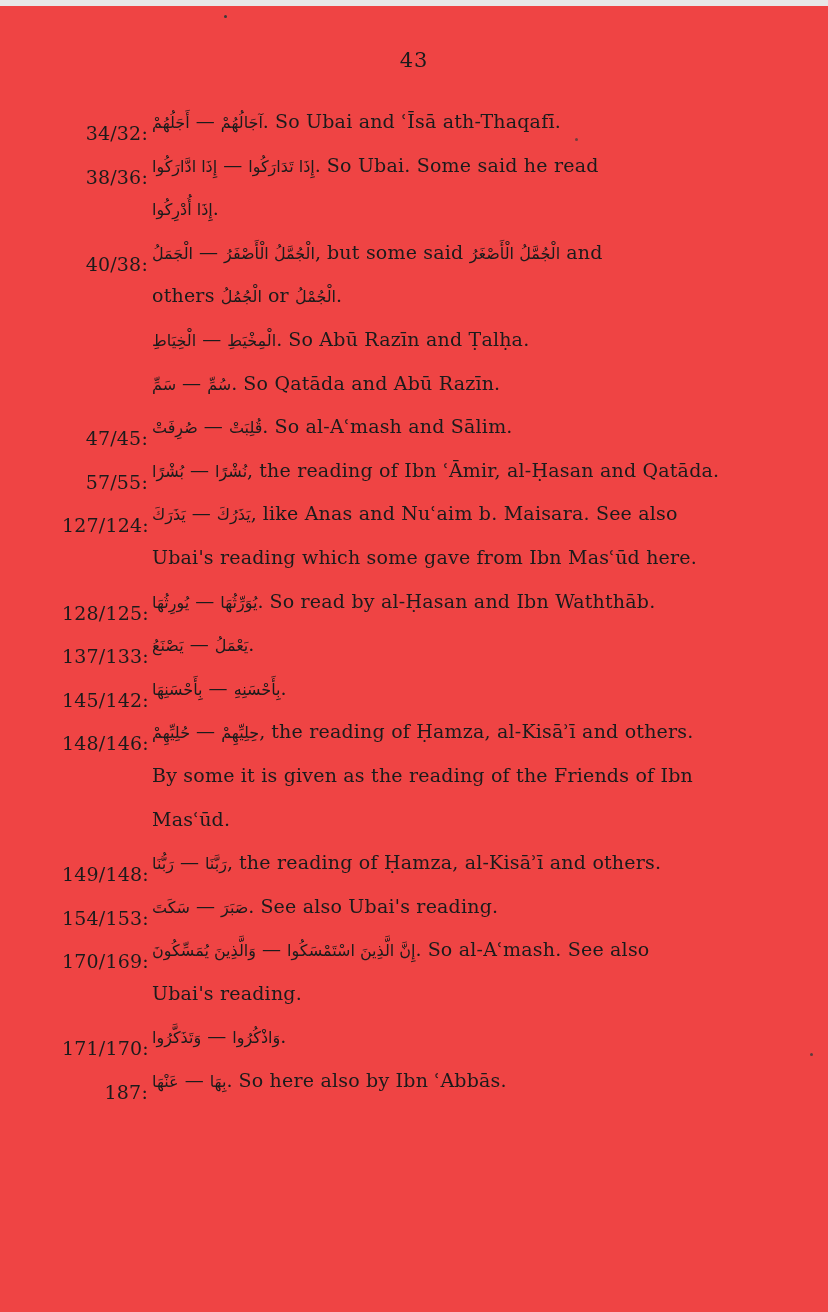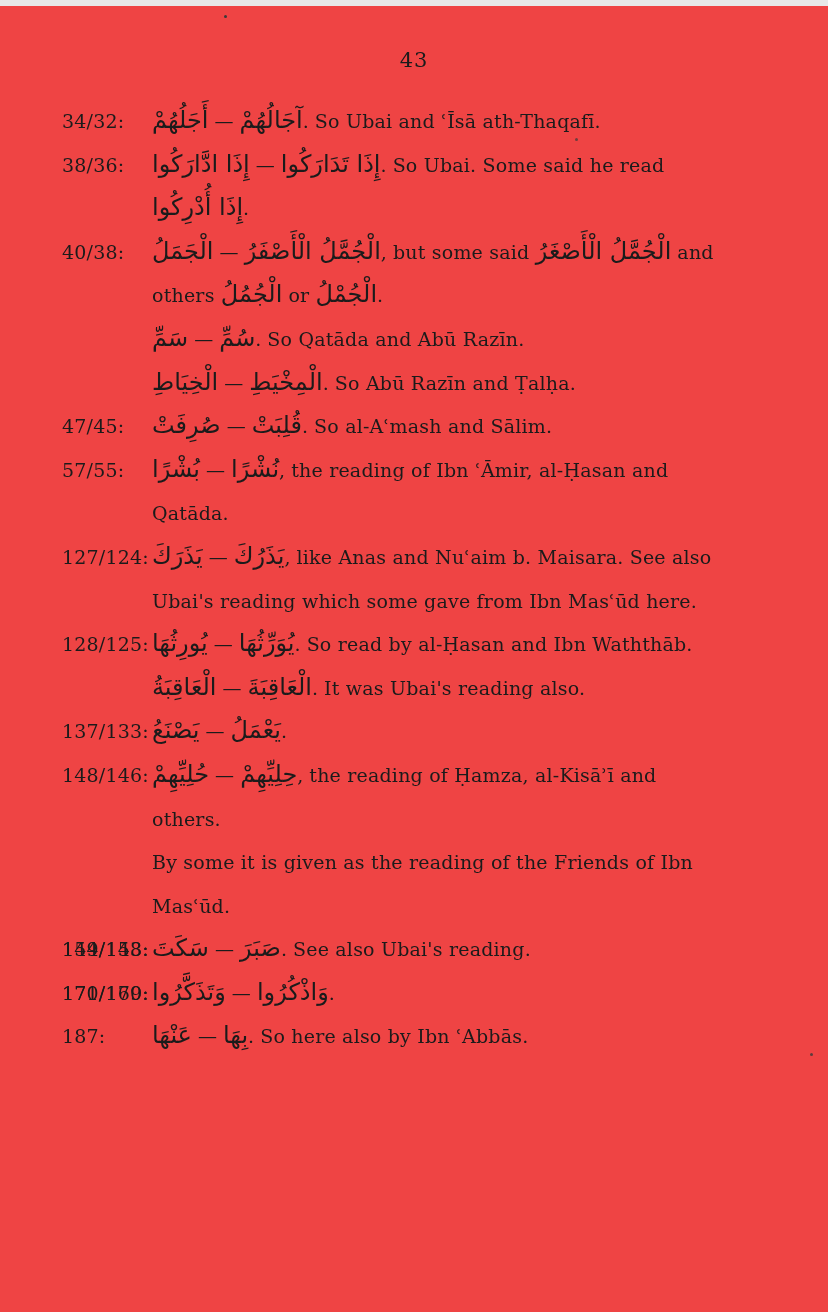--- a/index.html
+++ b/index.html
@@ -27,29 +27,30 @@
     font-size:19px;
     line-height:43.6px;
     letter-spacing:0.2px;
   }
   .entry{
     position:relative;
     padding-left:90px;
   }
   .num{
     position:absolute;
-    left:0;top:0;
+    left:0;top:12px;
     width:86px;
+    text-align:right;
     white-space:nowrap;
     font-size:19px;
   }
   .en{ }
   .ar{
     font-family:"DejaVu Sans", sans-serif;
-    font-size:24px;
+    font-size:16px;
     line-height:1;
   }
   .speck{
     position:absolute;
     background:#3a3a3a;
     border-radius:50%;
   }
   .speck.s1{left:224px;top:9px;width:3px;height:3px;}
   .speck.s2{left:575px;top:132px;width:3px;height:3px;opacity:.7;}
   .speck.s3{left:810px;top:1047px;width:3px;height:3px;opacity:.8;}
@@ -61,28 +62,28 @@
   <div class="speck s1"></div>
   <div class="speck s2"></div>
   <div class="speck s3"></div>
 
   <div class="pageno">43</div>
 
   <div class="content">
       <div class="entry"><span class="num">34/32:</span><span><span class="ar" dir="rtl">أَجَلُهُمْ</span><span class="en"> — </span><span class="ar" dir="rtl">آجَالُهُمْ</span><span class="en">. So Ubai and ʿĪsā ath-Thaqafī.</span></span></div>
       <div class="entry"><span class="num">38/36:</span><span><span class="ar" dir="rtl">إِذَا ادَّارَكُوا</span><span class="en"> — </span><span class="ar" dir="rtl">إِذَا تَدَارَكُوا</span><span class="en">. So Ubai. Some said he read</span><br><span class="ar" dir="rtl">إِذَا أُدْرِكُوا</span><span class="en">.</span></span></div>
       <div class="entry"><span class="num">40/38:</span><span><span class="ar" dir="rtl">الْجَمَلُ</span><span class="en"> — </span><span class="ar" dir="rtl">الْجُمَّلُ الْأَصْفَرُ</span><span class="en">, but some said </span><span class="ar" dir="rtl">الْجُمَّلُ الْأَصْغَرُ</span><span class="en"> and</span><br><span class="en">others </span><span class="ar" dir="rtl">الْجُمُلُ</span><span class="en"> or </span><span class="ar" dir="rtl">الْجُمْلُ</span><span class="en">.</span></span></div>
+      <div class="entry"><span class="num"></span><span><span class="ar" dir="rtl">الْخِيَاطِ</span><span class="en"> — </span><span class="ar" dir="rtl">الْمِخْيَطِ</span><span class="en">. So Abū Razīn and Ṭalḥa.</span></span></div>
       <div class="entry"><span class="num"></span><span><span class="ar" dir="rtl">سَمِّ</span><span class="en"> — </span><span class="ar" dir="rtl">سُمِّ</span><span class="en">. So Qatāda and Abū Razīn.</span></span></div>
-      <div class="entry"><span class="num"></span><span><span class="ar" dir="rtl">الْخِيَاطِ</span><span class="en"> — </span><span class="ar" dir="rtl">الْمِخْيَطِ</span><span class="en">. So Abū Razīn and Ṭalḥa.</span></span></div>
       <div class="entry"><span class="num">47/45:</span><span><span class="ar" dir="rtl">صُرِفَتْ</span><span class="en"> — </span><span class="ar" dir="rtl">قُلِبَتْ</span><span class="en">. So al-Aʿmash and Sālim.</span></span></div>
       <div class="entry"><span class="num">57/55:</span><span><span class="ar" dir="rtl">بُشْرًا</span><span class="en"> — </span><span class="ar" dir="rtl">نُشْرًا</span><span class="en">, the reading of Ibn ʿĀmir, al-Ḥasan and Qatāda.</span></span></div>
       <div class="entry"><span class="num">127/124:</span><span><span class="ar" dir="rtl">يَذَرَكَ</span><span class="en"> — </span><span class="ar" dir="rtl">يَذَرُكَ</span><span class="en">, like Anas and Nuʿaim b. Maisara. See also</span><br><span class="en">Ubai's reading which some gave from Ibn Masʿūd here.</span></span></div>
       <div class="entry"><span class="num">128/125:</span><span><span class="ar" dir="rtl">يُورِثُهَا</span><span class="en"> — </span><span class="ar" dir="rtl">يُوَرِّثُهَا</span><span class="en">. So read by al-Ḥasan and Ibn Waththāb.</span></span></div>
-      <div class="entry"><span class="num"></span><span><span class="ar" dir="rtl">الْعَاقِبَةُ</span><span class="en"> — </span><span class="ar" dir="rtl">الْعَاقِبَةَ</span><span class="en">. It was Ubai's reading also.</span></span></div>
       <div class="entry"><span class="num">137/133:</span><span><span class="ar" dir="rtl">يَصْنَعُ</span><span class="en"> — </span><span class="ar" dir="rtl">يَعْمَلُ</span><span class="en">.</span></span></div>
+      <div class="entry"><span class="num">145/142:</span><span><span class="ar" dir="rtl">بِأَحْسَنِهَا</span><span class="en"> — </span><span class="ar" dir="rtl">بِأَحْسَنِهِ</span><span class="en">.</span></span></div>
       <div class="entry"><span class="num">148/146:</span><span><span class="ar" dir="rtl">حُلِيِّهِمْ</span><span class="en"> — </span><span class="ar" dir="rtl">حِلِيِّهِمْ</span><span class="en">, the reading of Ḥamza, al-Kisāʾī and others.</span><br><span class="en">By some it is given as the reading of the Friends of Ibn</span><br><span class="en">Masʿūd.</span></span></div>
-      <div class="entry"><span class="num">149/148:</span></div>
+      <div class="entry"><span class="num">149/148:</span><span><span class="ar" dir="rtl">رَبُّنَا</span><span class="en"> — </span><span class="ar" dir="rtl">رَبَّنَا</span><span class="en">, the reading of Ḥamza, al-Kisāʾī and others.</span></span></div>
       <div class="entry"><span class="num">154/153:</span><span><span class="ar" dir="rtl">سَكَتَ</span><span class="en"> — </span><span class="ar" dir="rtl">صَبَرَ</span><span class="en">. See also Ubai's reading.</span></span></div>
-      <div class="entry"><span class="num">170/169:</span></div>
+      <div class="entry"><span class="num">170/169:</span><span><span class="ar" dir="rtl">وَالَّذِينَ يُمَسِّكُونَ</span><span class="en"> — </span><span class="ar" dir="rtl">إِنَّ الَّذِينَ اسْتَمْسَكُوا</span><span class="en">. So al-Aʿmash. See also</span><br><span class="en">Ubai's reading.</span></span></div>
       <div class="entry"><span class="num">171/170:</span><span><span class="ar" dir="rtl">وَتَذَكَّرُوا</span><span class="en"> — </span><span class="ar" dir="rtl">وَاذْكُرُوا</span><span class="en">.</span></span></div>
       <div class="entry"><span class="num">187:</span><span><span class="ar" dir="rtl">عَنْهَا</span><span class="en"> — </span><span class="ar" dir="rtl">بِهَا</span><span class="en">. So here also by Ibn ʿAbbās.</span></span></div>
     </div>
 </div>
 
 </body></html>

